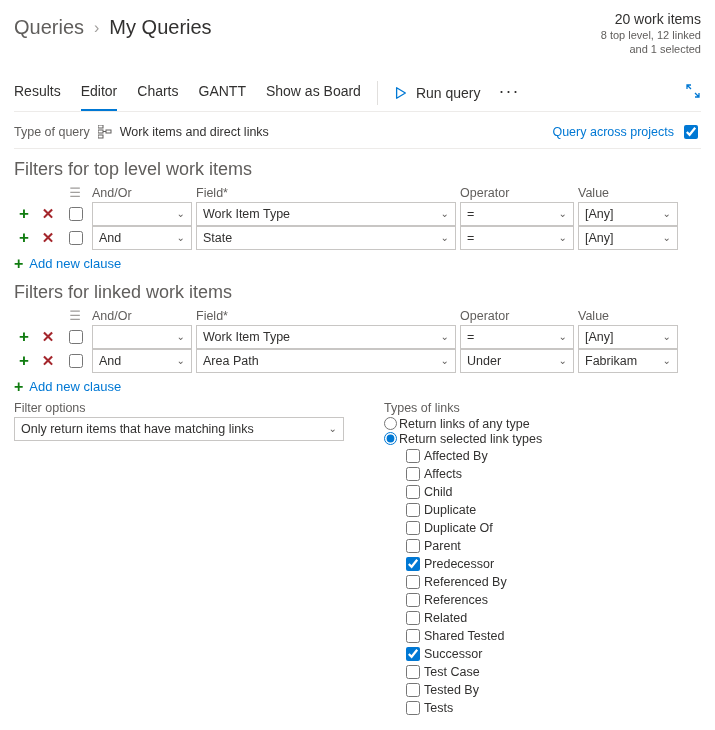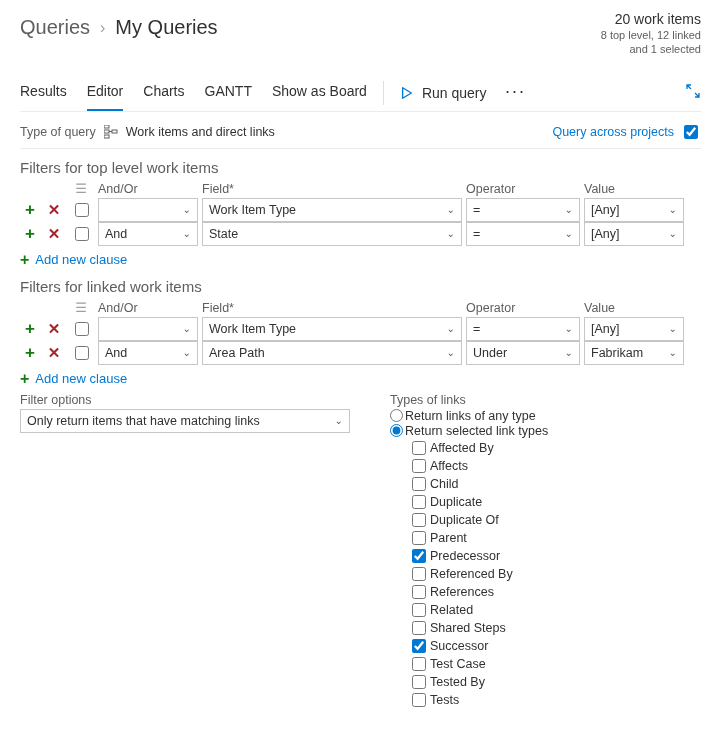--- a/index.html
+++ b/index.html
@@ -4,21 +4,21 @@
 <style>
   * { box-sizing: border-box; }
   html, body {
     margin: 0; padding: 0;
     font-family: "Segoe UI", -apple-system, Arial, sans-serif;
     font-size: 13px;
     color: #323130;
     background: #fff;
     width: 715px;
   }
-  .page { padding: 10px 14px 14px 20px; }
+  .page { padding: 10px 14px 14px 14px; }
 
   
   .header { display:flex; justify-content:space-between; align-items:flex-start; margin-bottom:18px; }
   .breadcrumb { display:flex; align-items:center; gap:10px; font-size:20px; color:#605e5c; padding-top:6px; }
   .breadcrumb .current { color:#323130; }
   .breadcrumb .chev { color:#a19f9d; font-size:16px; }
   .stat-block { text-align:right; font-size:11px; color:#605e5c; line-height:1.3; }
   .stat-block .count { font-size:14px; color:#323130; }
 
   
@@ -36,21 +36,21 @@
 
   
   .type-row { display:flex; align-items:center; justify-content:space-between; border-bottom:1px solid #edebe9; padding:6px 0; font-size:12.5px; color:#605e5c; }
   .type-left { display:flex; align-items:center; gap:8px; }
   .qtype-icon { width:14px; height:14px; display:inline-block; }
   .type-val { color:#323130; }
   .qacross { display:flex; align-items:center; gap:6px; color:#0078d4; font-size:12.5px; }
   .qacross input[type="checkbox"] { accent-color:#0078d4; width:14px; height:14px; }
 
   
-  .section-heading { font-size:15px; color:#605e5c; margin:10px 0 4px 0; }
+  .section-heading { font-size:18px; color:#605e5c; margin:10px 0 4px 0; }
 
   
   .clause-grid { display:grid; grid-template-columns:20px 20px 26px 100px 260px 114px 100px; column-gap:4px; align-items:center; }
   .clause-head { font-size:12.5px; color:#605e5c; padding:2px 0; }
   .clause-head.field::after { content:"*"; }
   .plus { color:#107c10; font-size:17px; font-weight:bold; cursor:pointer; text-align:center; line-height:1; }
   .xbtn { color:#a4262c; font-size:15px; font-weight:bold; cursor:pointer; text-align:center; line-height:1; }
   .list-icon { color:#a19f9d; cursor:pointer; font-size:13px; line-height:1; text-align:center; }
   .cb-cell { display:flex; align-items:center; justify-content:center; }
   .cb-cell input { width:14px; height:14px; }
@@ -329,21 +329,21 @@
           <label class="link-item">
             <input type="checkbox" style="">
             <span>References</span>
           </label>
           <label class="link-item">
             <input type="checkbox" style="">
             <span>Related</span>
           </label>
           <label class="link-item">
             <input type="checkbox" style="">
-            <span>Shared Steps</span>
+            <span>Shared Tested</span>
           </label>
           <label class="link-item">
             <input type="checkbox" checked="" style="">
             <span>Successor</span>
           </label>
           <label class="link-item">
             <input type="checkbox" style="">
             <span>Test Case</span>
           </label>
           <label class="link-item">

